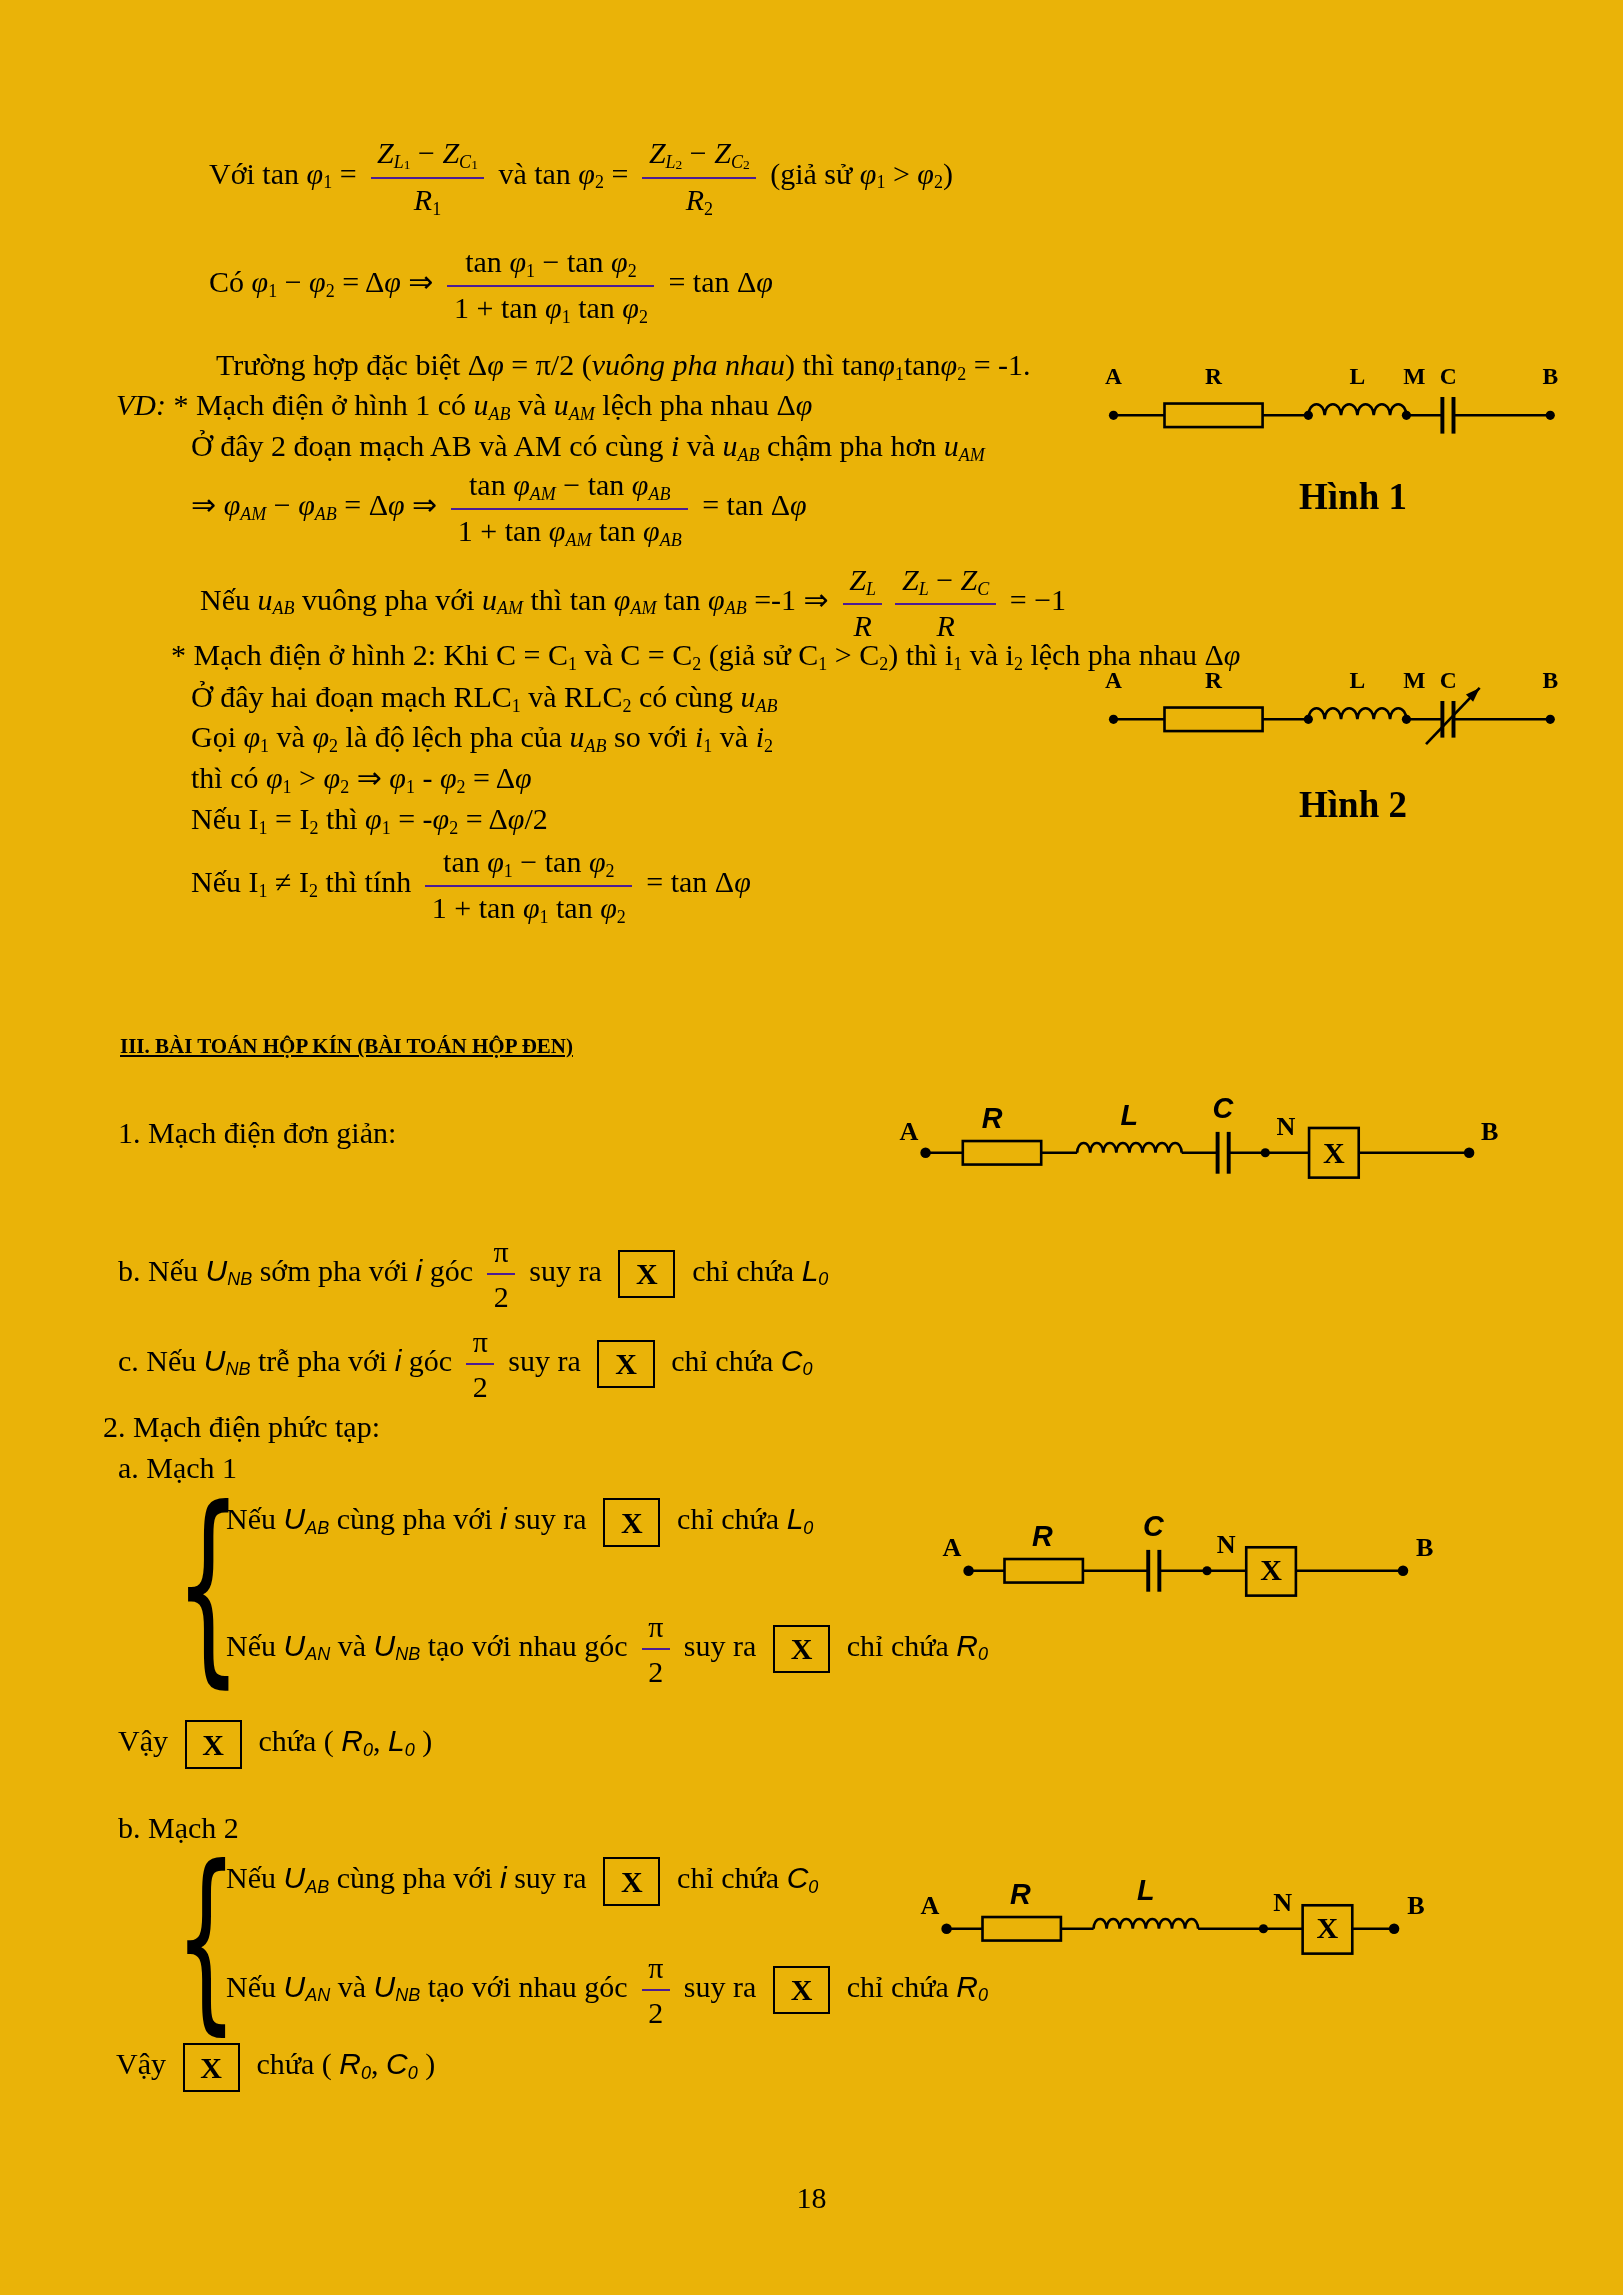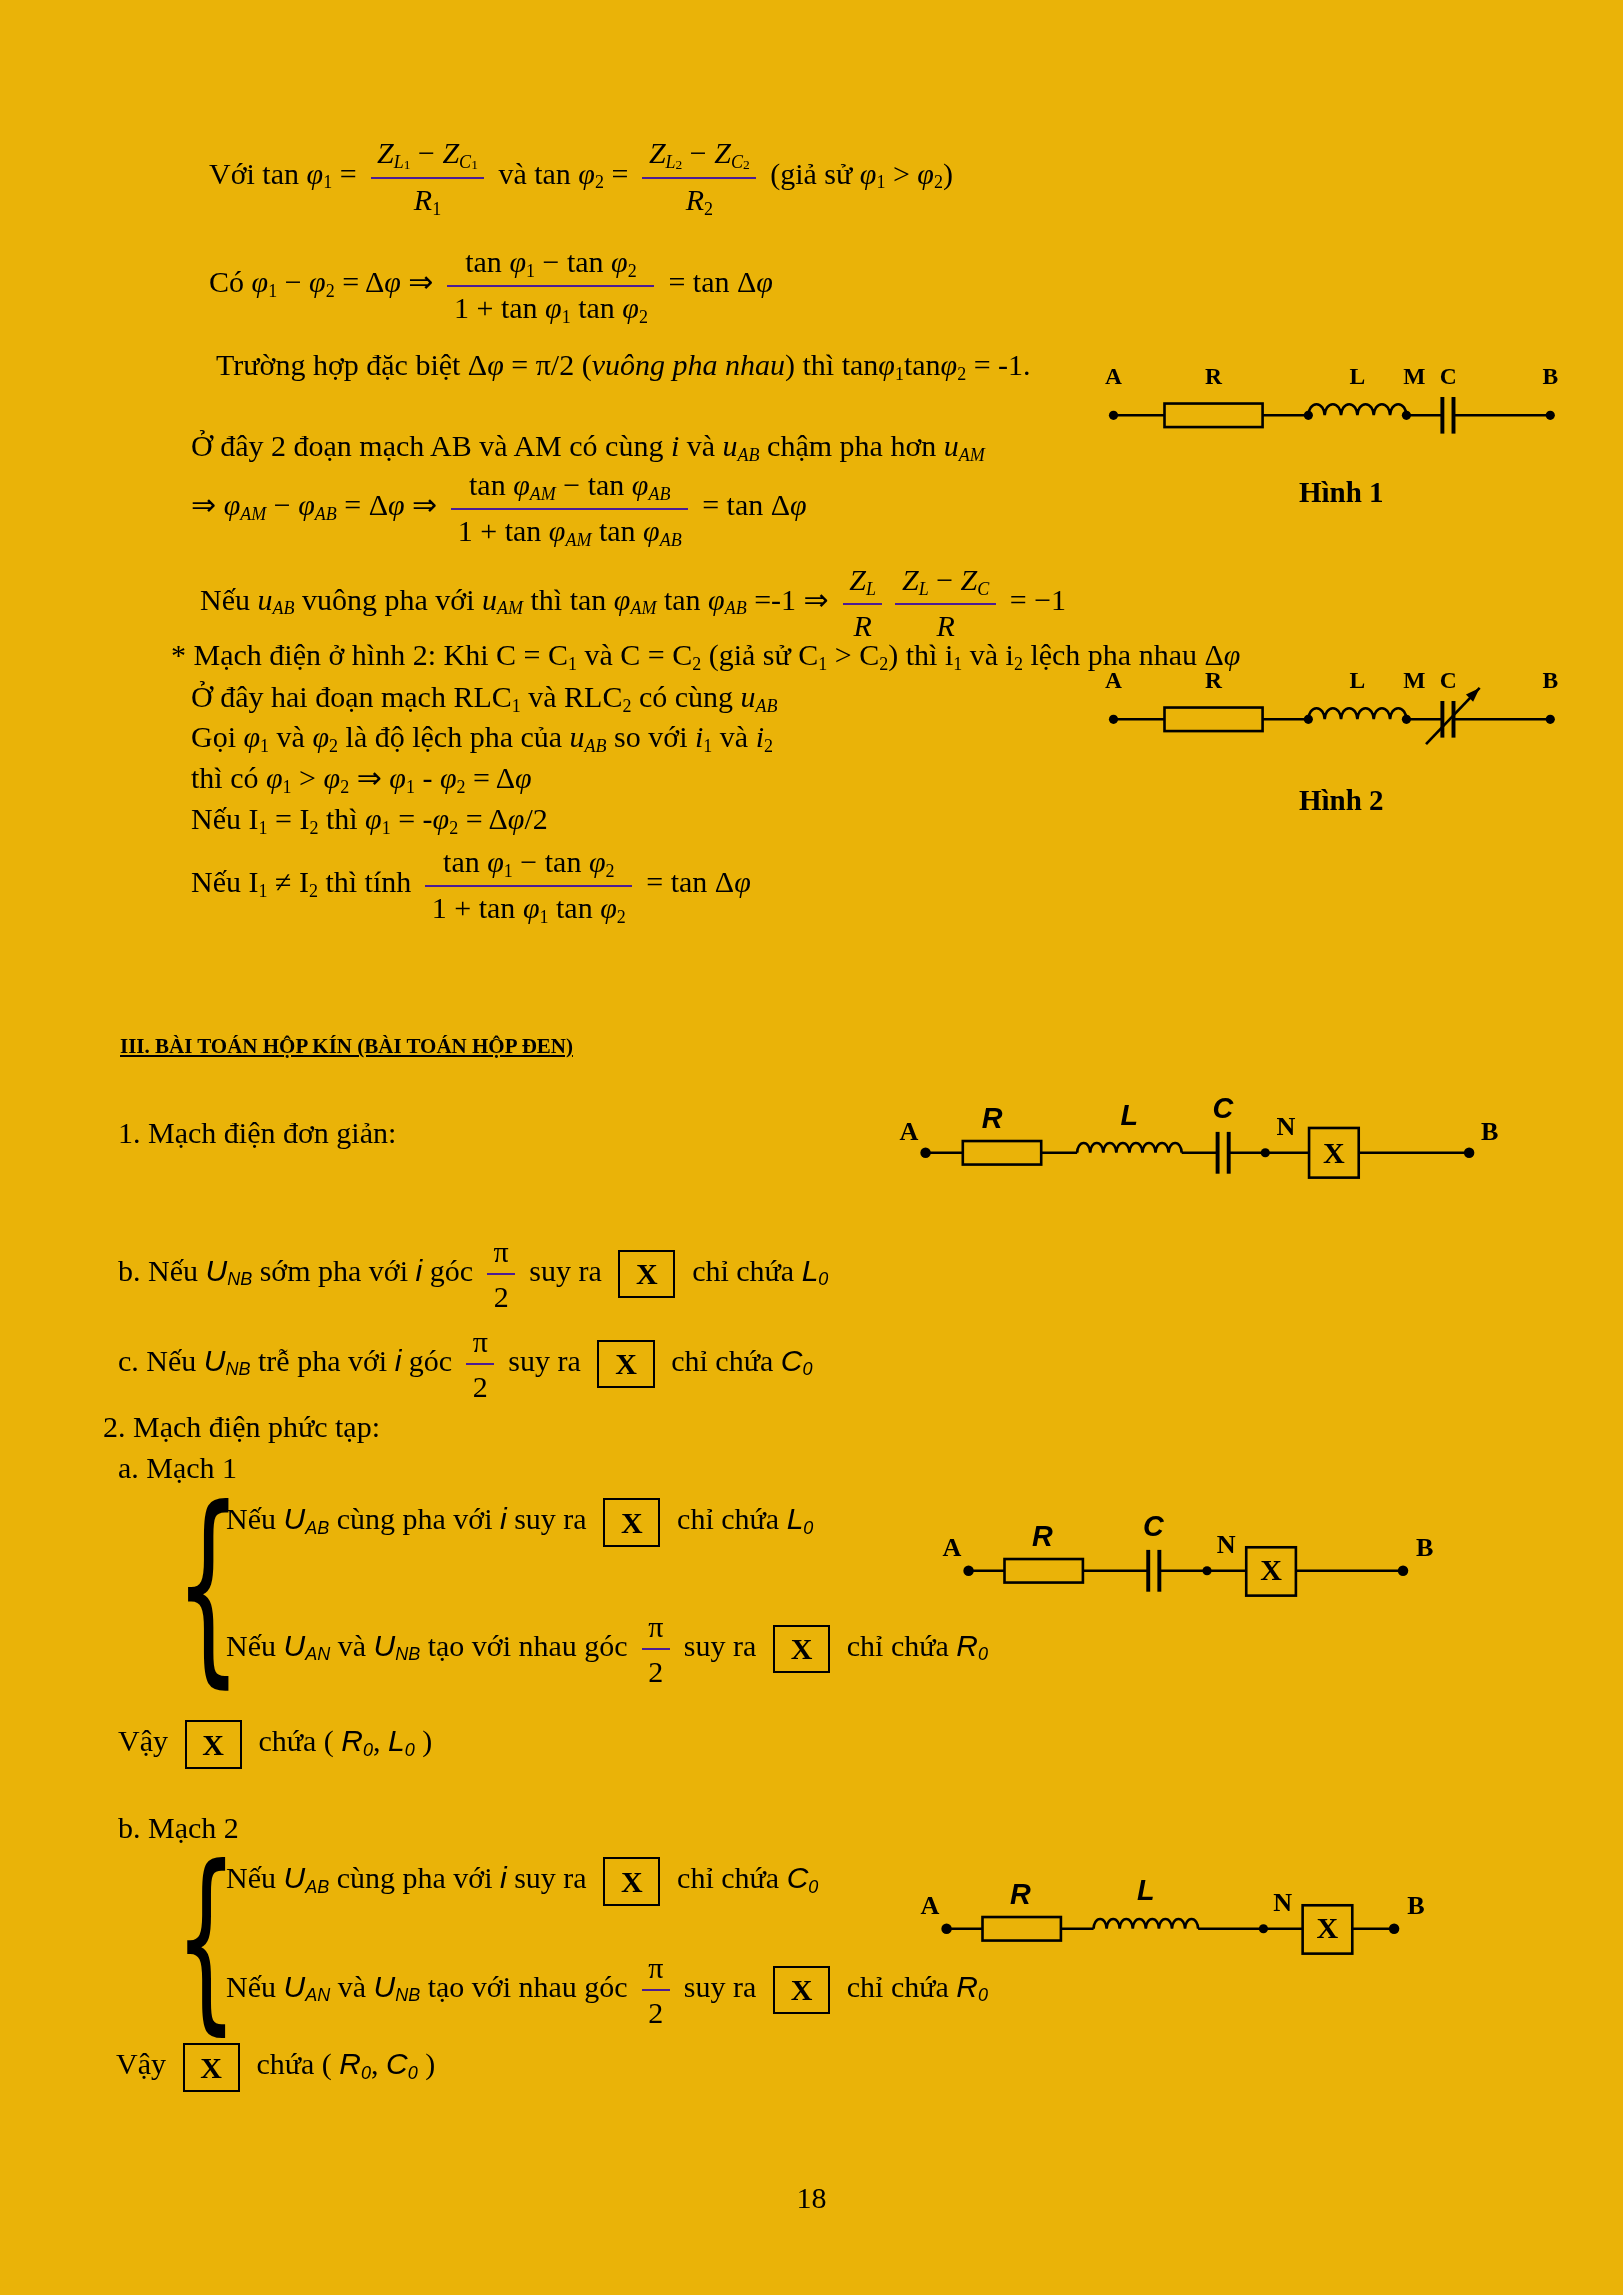--- a/index.html
+++ b/index.html
@@ -14,21 +14,21 @@
   .s  { font-size:0.6em; vertical-align:-0.25em; }
   .si { font-size:0.6em; vertical-align:-0.25em; font-style:italic; }
   .ss { font-size:0.45em; vertical-align:-0.45em; }
   .v  { font-family:"Liberation Sans", sans-serif; font-style:italic; }
   .vs { font-family:"Liberation Sans", sans-serif; font-style:italic; font-size:0.6em; vertical-align:-0.25em; }
   .bx { display:inline-block; border:2px solid #000; font-weight:bold; padding:6.5px 15.7px; margin:0 9.2px; vertical-align:middle; line-height:1.05; }
   .frac { display:inline-flex; flex-direction:column; text-align:center; vertical-align:middle; margin:0 6.5px; }
   .frac .num { padding:0 6.5px 2.6px; }
   .frac .den { border-top:2px solid #4c1d95; padding:2.6px 6.5px 0; }
   .heading { font-weight:bold; text-decoration:underline; font-size:21px; }
-  .caption { font-weight:bold; font-size:29px; }
+  .caption { font-weight:bold; font-size:37px; }
   .brace { position:absolute; font-family:"DejaVu Sans", sans-serif; transform:scaleX(0.5); transform-origin:left top; }
   svg { overflow:visible; }
   svg text { font-family:"Liberation Serif", serif; font-weight:bold; font-size:40px; fill:#000; }
   svg text.small { font-size:36px; }
   svg text.sv { font-family:"Liberation Sans", sans-serif; font-style:italic; font-size:44px; }
   svg text.xbox { font-size:46px; }
   .pageno { position:absolute; left:0; width:1623px; text-align:center; }
 </style>
 </head>
 <body>
@@ -40,20 +40,21 @@
         <span class="den"><span class="i">R</span><span class="s">1</span></span>
       </span><span>  và  tan </span><span class="i">φ</span><span class="s">2</span><span> = </span><span class="frac">
         <span class="num"><span class="i">Z</span><span class="si">L</span><span class="ss">2</span><span> − </span><span class="i">Z</span><span class="si">C</span><span class="ss">2</span></span>
         <span class="den"><span class="i">R</span><span class="s">2</span></span>
       </span><span>  (giả sử </span><span class="i">φ</span><span class="s">1</span><span> &gt; </span><span class="i">φ</span><span class="s">2</span><span>)</span></div>
   <div class="blk" style="left:209px; top:243px;"><span>Có </span><span class="i">φ</span><span class="s">1</span><span> − </span><span class="i">φ</span><span class="s">2</span><span> = Δ</span><span class="i">φ</span><span>  ⇒  </span><span class="frac">
         <span class="num"><span>tan </span><span class="i">φ</span><span class="s">1</span><span> − tan </span><span class="i">φ</span><span class="s">2</span></span>
         <span class="den"><span>1 + tan </span><span class="i">φ</span><span class="s">1</span><span> tan </span><span class="i">φ</span><span class="s">2</span></span>
       </span><span> = tan Δ</span><span class="i">φ</span></div>
   <div class="blk" style="left:216px; top:346px;"><span>Trường hợp đặc biệt Δ</span><span class="i">φ</span><span> = π/2 (</span><span class="i">vuông pha nhau</span><span>) thì tan</span><span class="i">φ</span><span class="s">1</span><span>tan</span><span class="i">φ</span><span class="s">2</span><span> = -1.</span></div>
+  <div class="blk" style="left:116px; top:386px;"><span class="i">VD:</span><span> * Mạch điện ở hình 1 có </span><span class="i">u</span><span class="si">AB</span><span> và </span><span class="i">u</span><span class="si">AM</span><span> lệch pha nhau Δ</span><span class="i">φ</span></div>
   <div class="blk" style="left:191px; top:427px;"><span>Ở đây 2 đoạn mạch AB và AM có cùng </span><span class="i">i</span><span> và </span><span class="i">u</span><span class="si">AB</span><span> chậm pha hơn </span><span class="i">u</span><span class="si">AM</span></div>
   <div class="blk" style="left:191px; top:466px;"><span>⇒  </span><span class="i">φ</span><span class="si">AM</span><span> − </span><span class="i">φ</span><span class="si">AB</span><span> = Δ</span><span class="i">φ</span><span>  ⇒   </span><span class="frac">
         <span class="num"><span>tan </span><span class="i">φ</span><span class="si">AM</span><span> − tan </span><span class="i">φ</span><span class="si">AB</span></span>
         <span class="den"><span>1 + tan </span><span class="i">φ</span><span class="si">AM</span><span> tan </span><span class="i">φ</span><span class="si">AB</span></span>
       </span><span> = tan Δ</span><span class="i">φ</span></div>
 
   <svg class="blk" style="left:1099px; top:363px;font-size:46px" width="471" height="85" viewBox="0 0 720 130">
     <g stroke="#000" stroke-width="4" fill="none">
       <line x1="22" y1="80" x2="100" y2="80"></line>
       <rect x="100" y="62" width="150" height="36"></rect>

